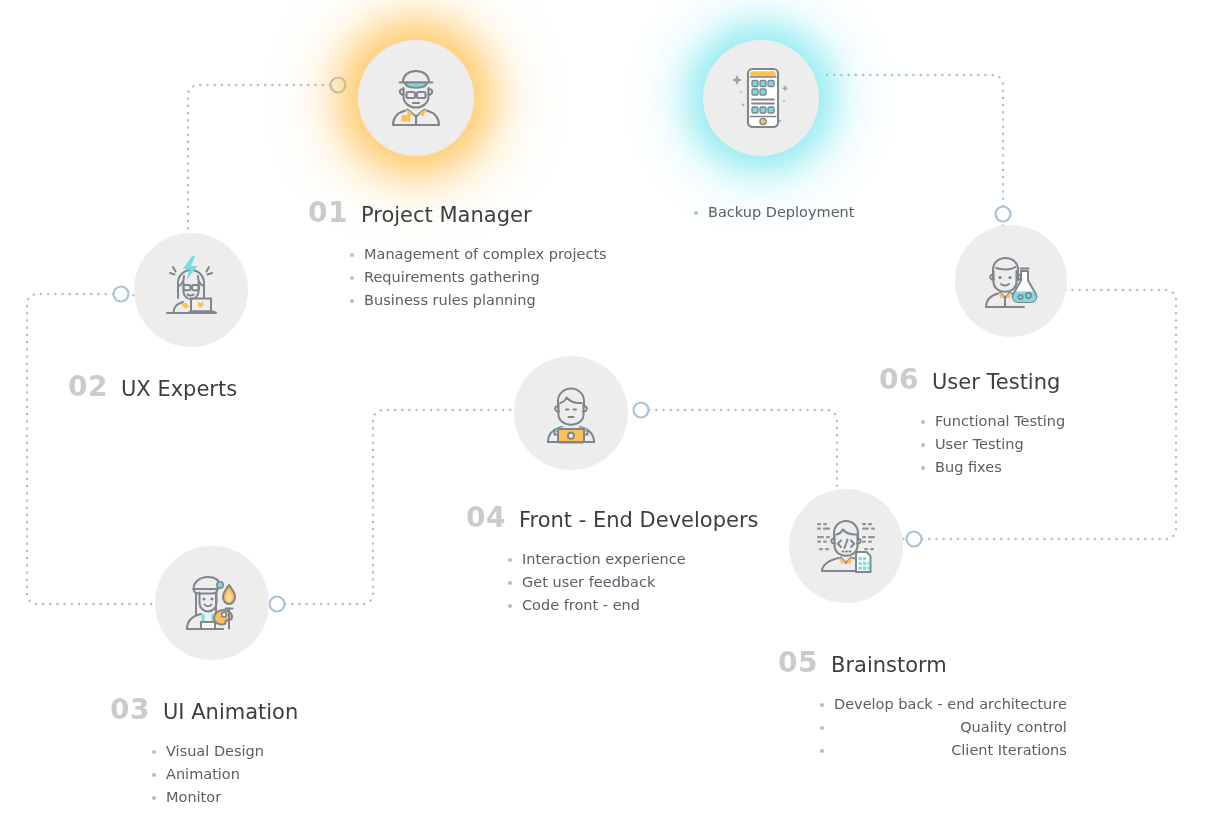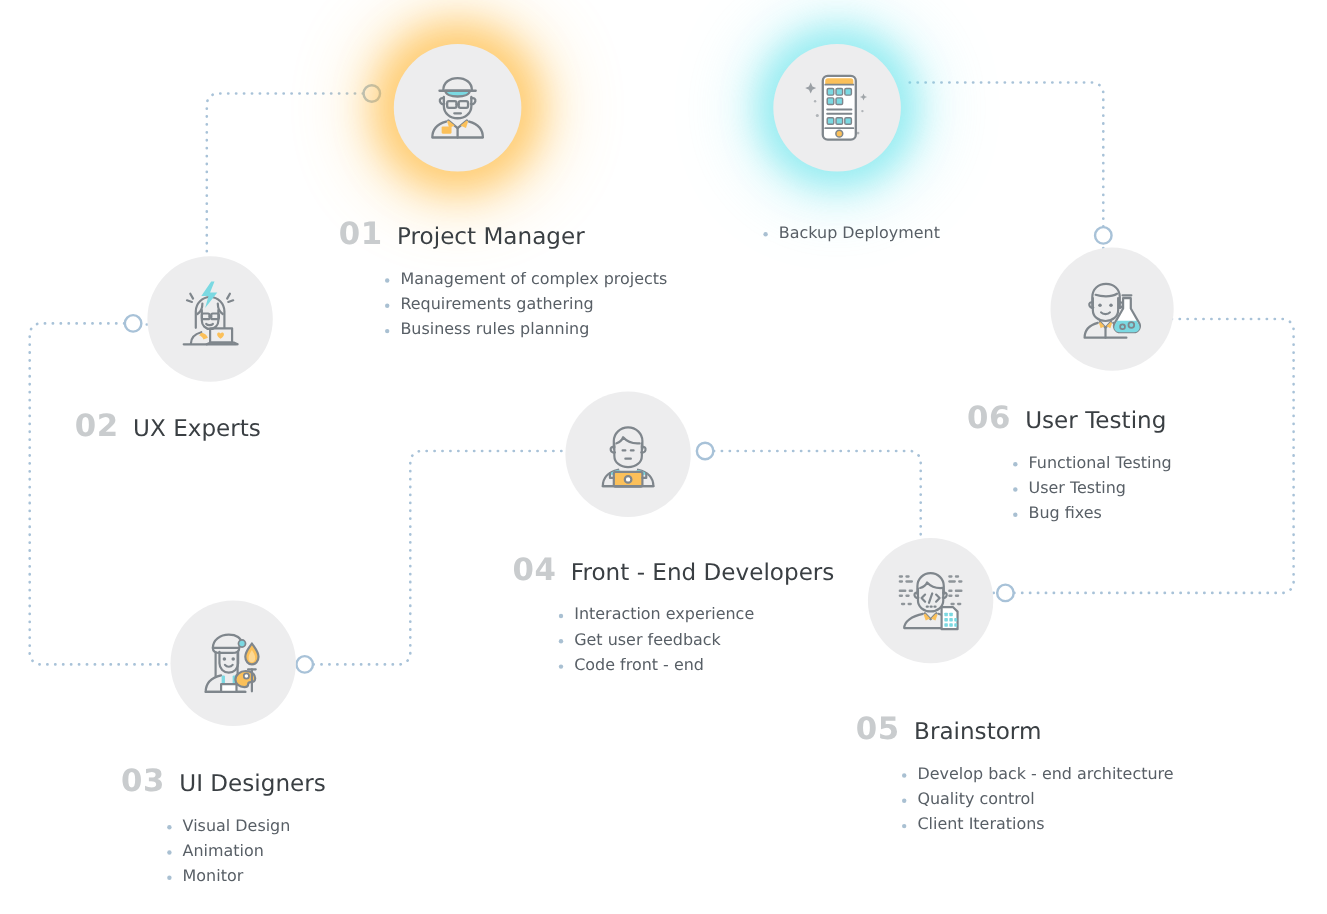--- a/index.html
+++ b/index.html
@@ -383,31 +383,31 @@
       <li>Get user feedback</li>
       <li>Code front - end</li>
     </ul>
   </div>
 
   <div class="block" style="left:778px;top:646px;">
     <div class="head">
       <span class="num">05</span>
       <span class="title">Brainstorm</span>
     </div>
-    <ul class="items" style="margin-left:42px;">
+    <ul class="items" style="margin-left:42px;text-align:right;">
       <li>Develop back - end architecture</li>
       <li>Quality control</li>
       <li>Client Iterations</li>
     </ul>
   </div>
 
   <div class="block" style="left:110px;top:693px;">
     <div class="head">
       <span class="num">03</span>
-      <span class="title">UI Designers</span>
+      <span class="title">UI Animation</span>
     </div>
     <ul class="items" style="margin-left:42px;">
       <li>Visual Design</li>
       <li>Animation</li>
       <li>Monitor</li>
     </ul>
   </div>
 
 </div>
 

